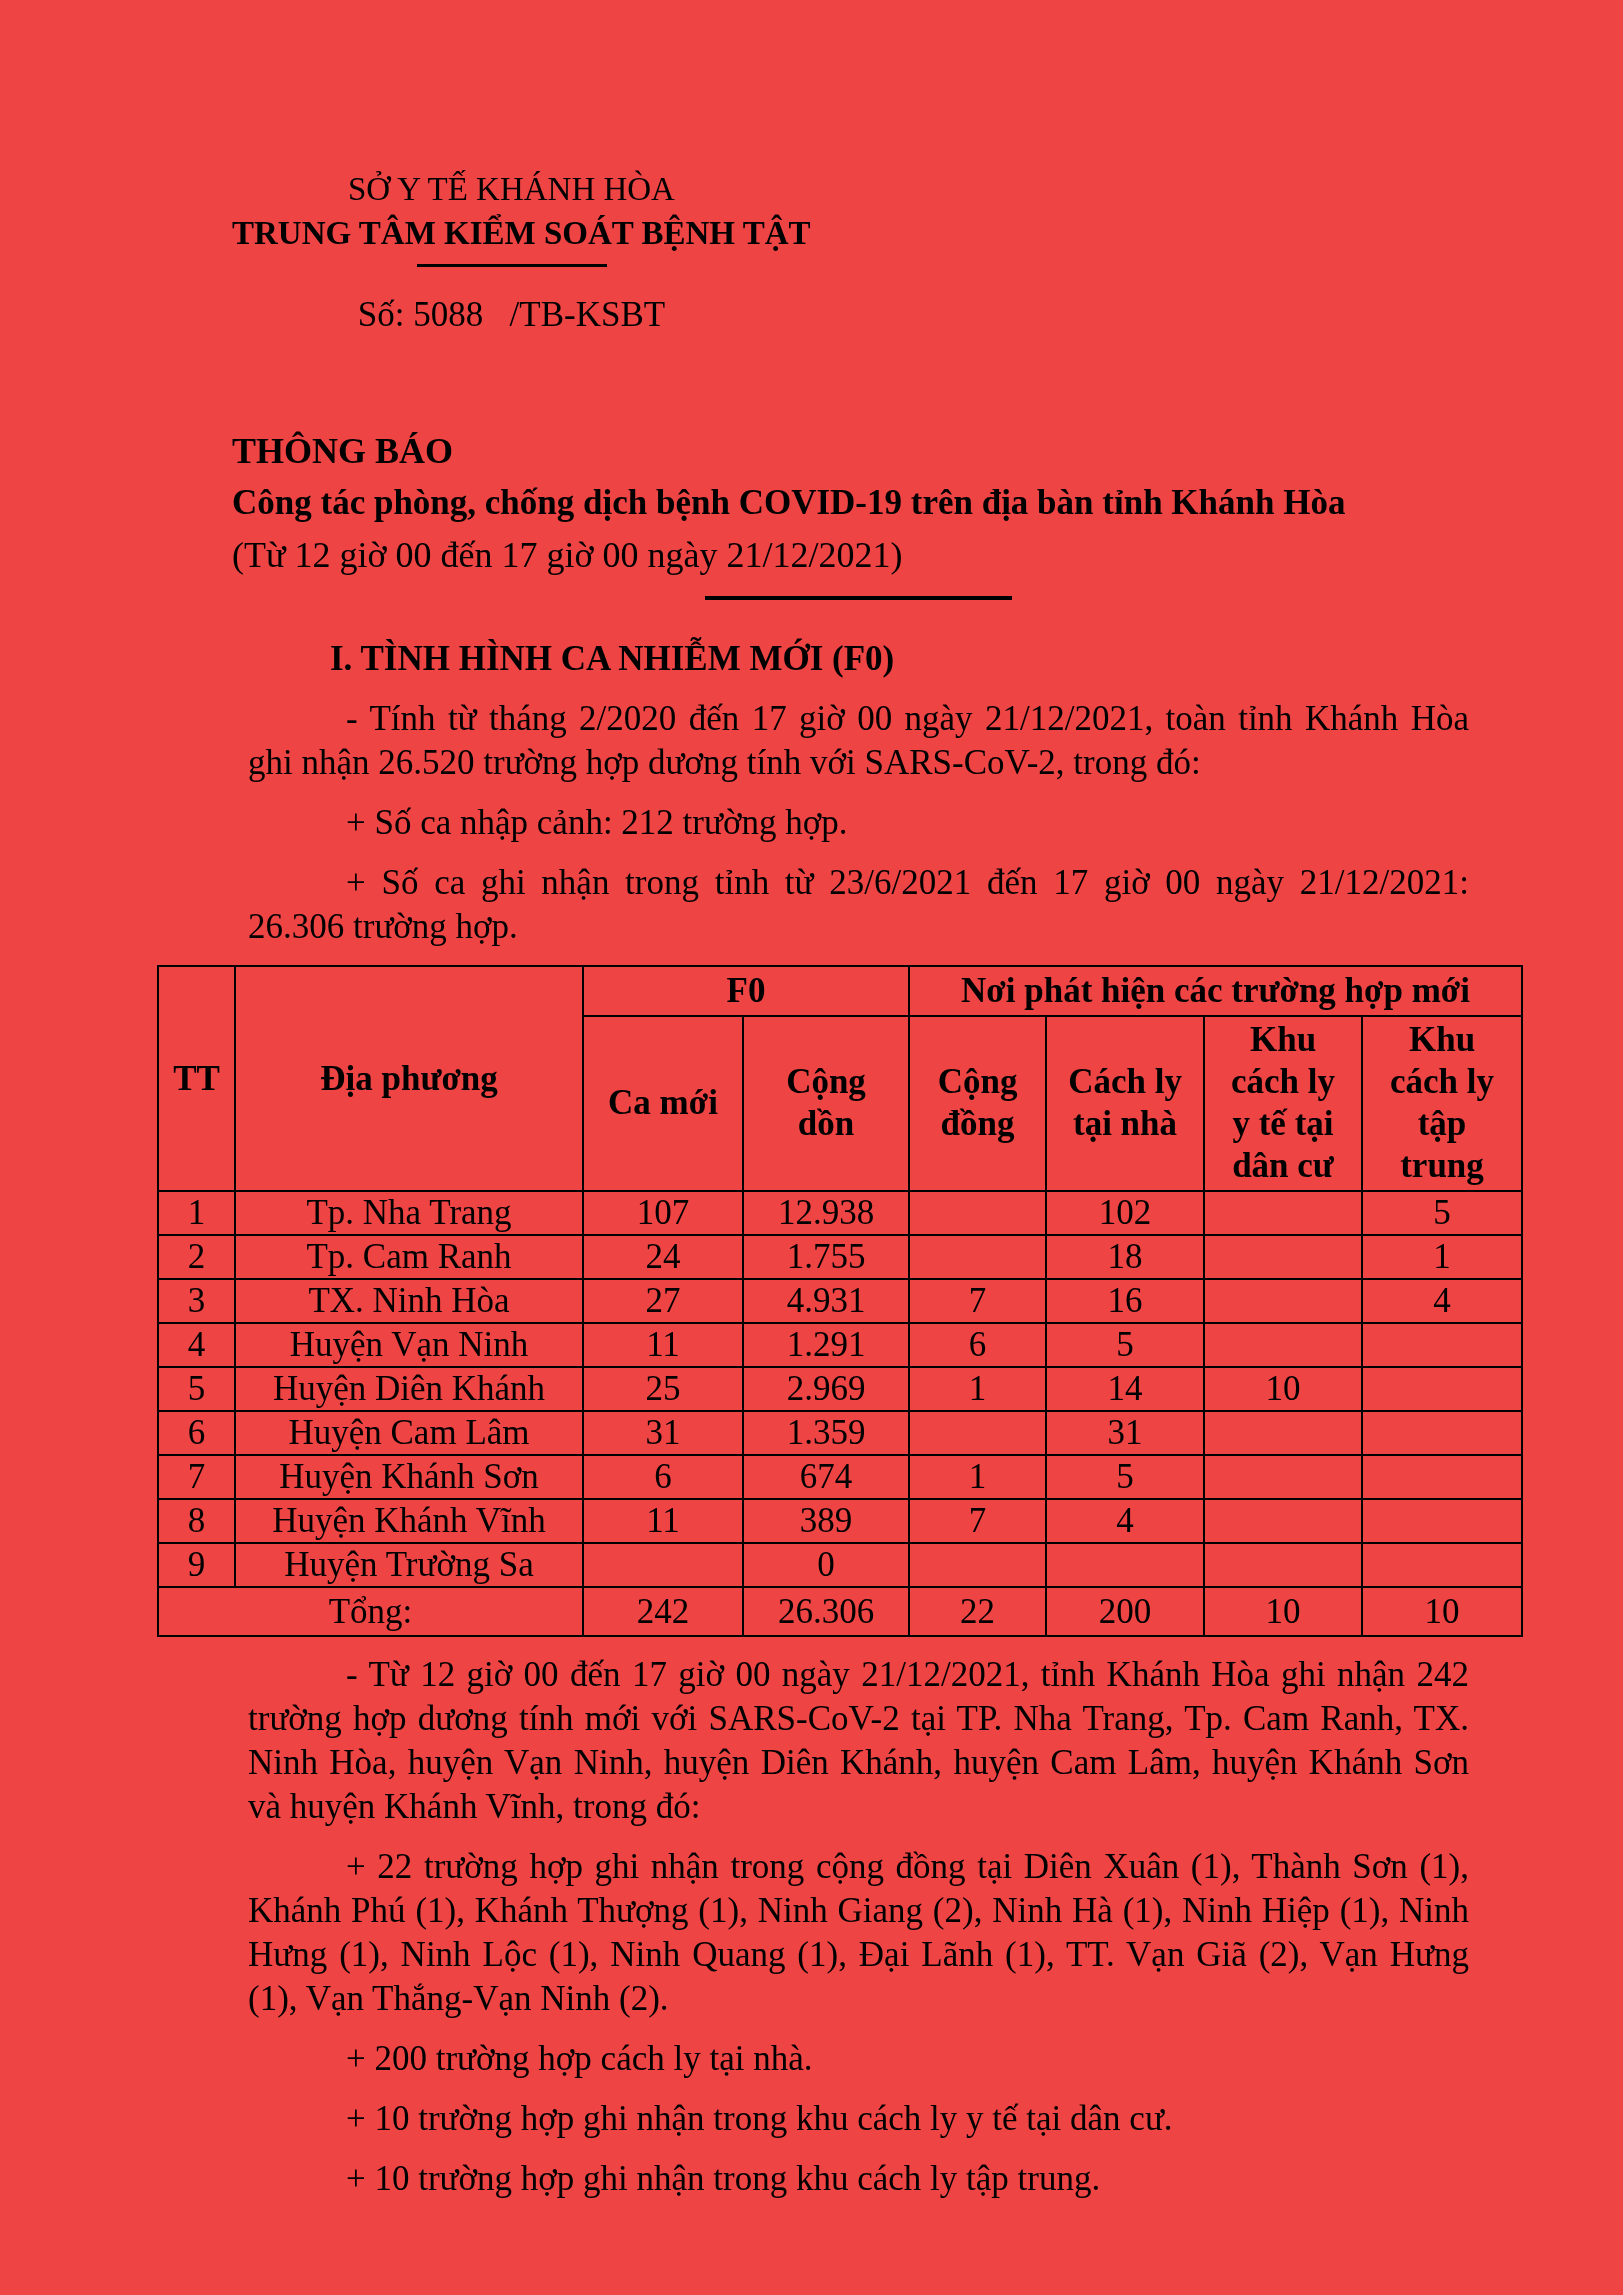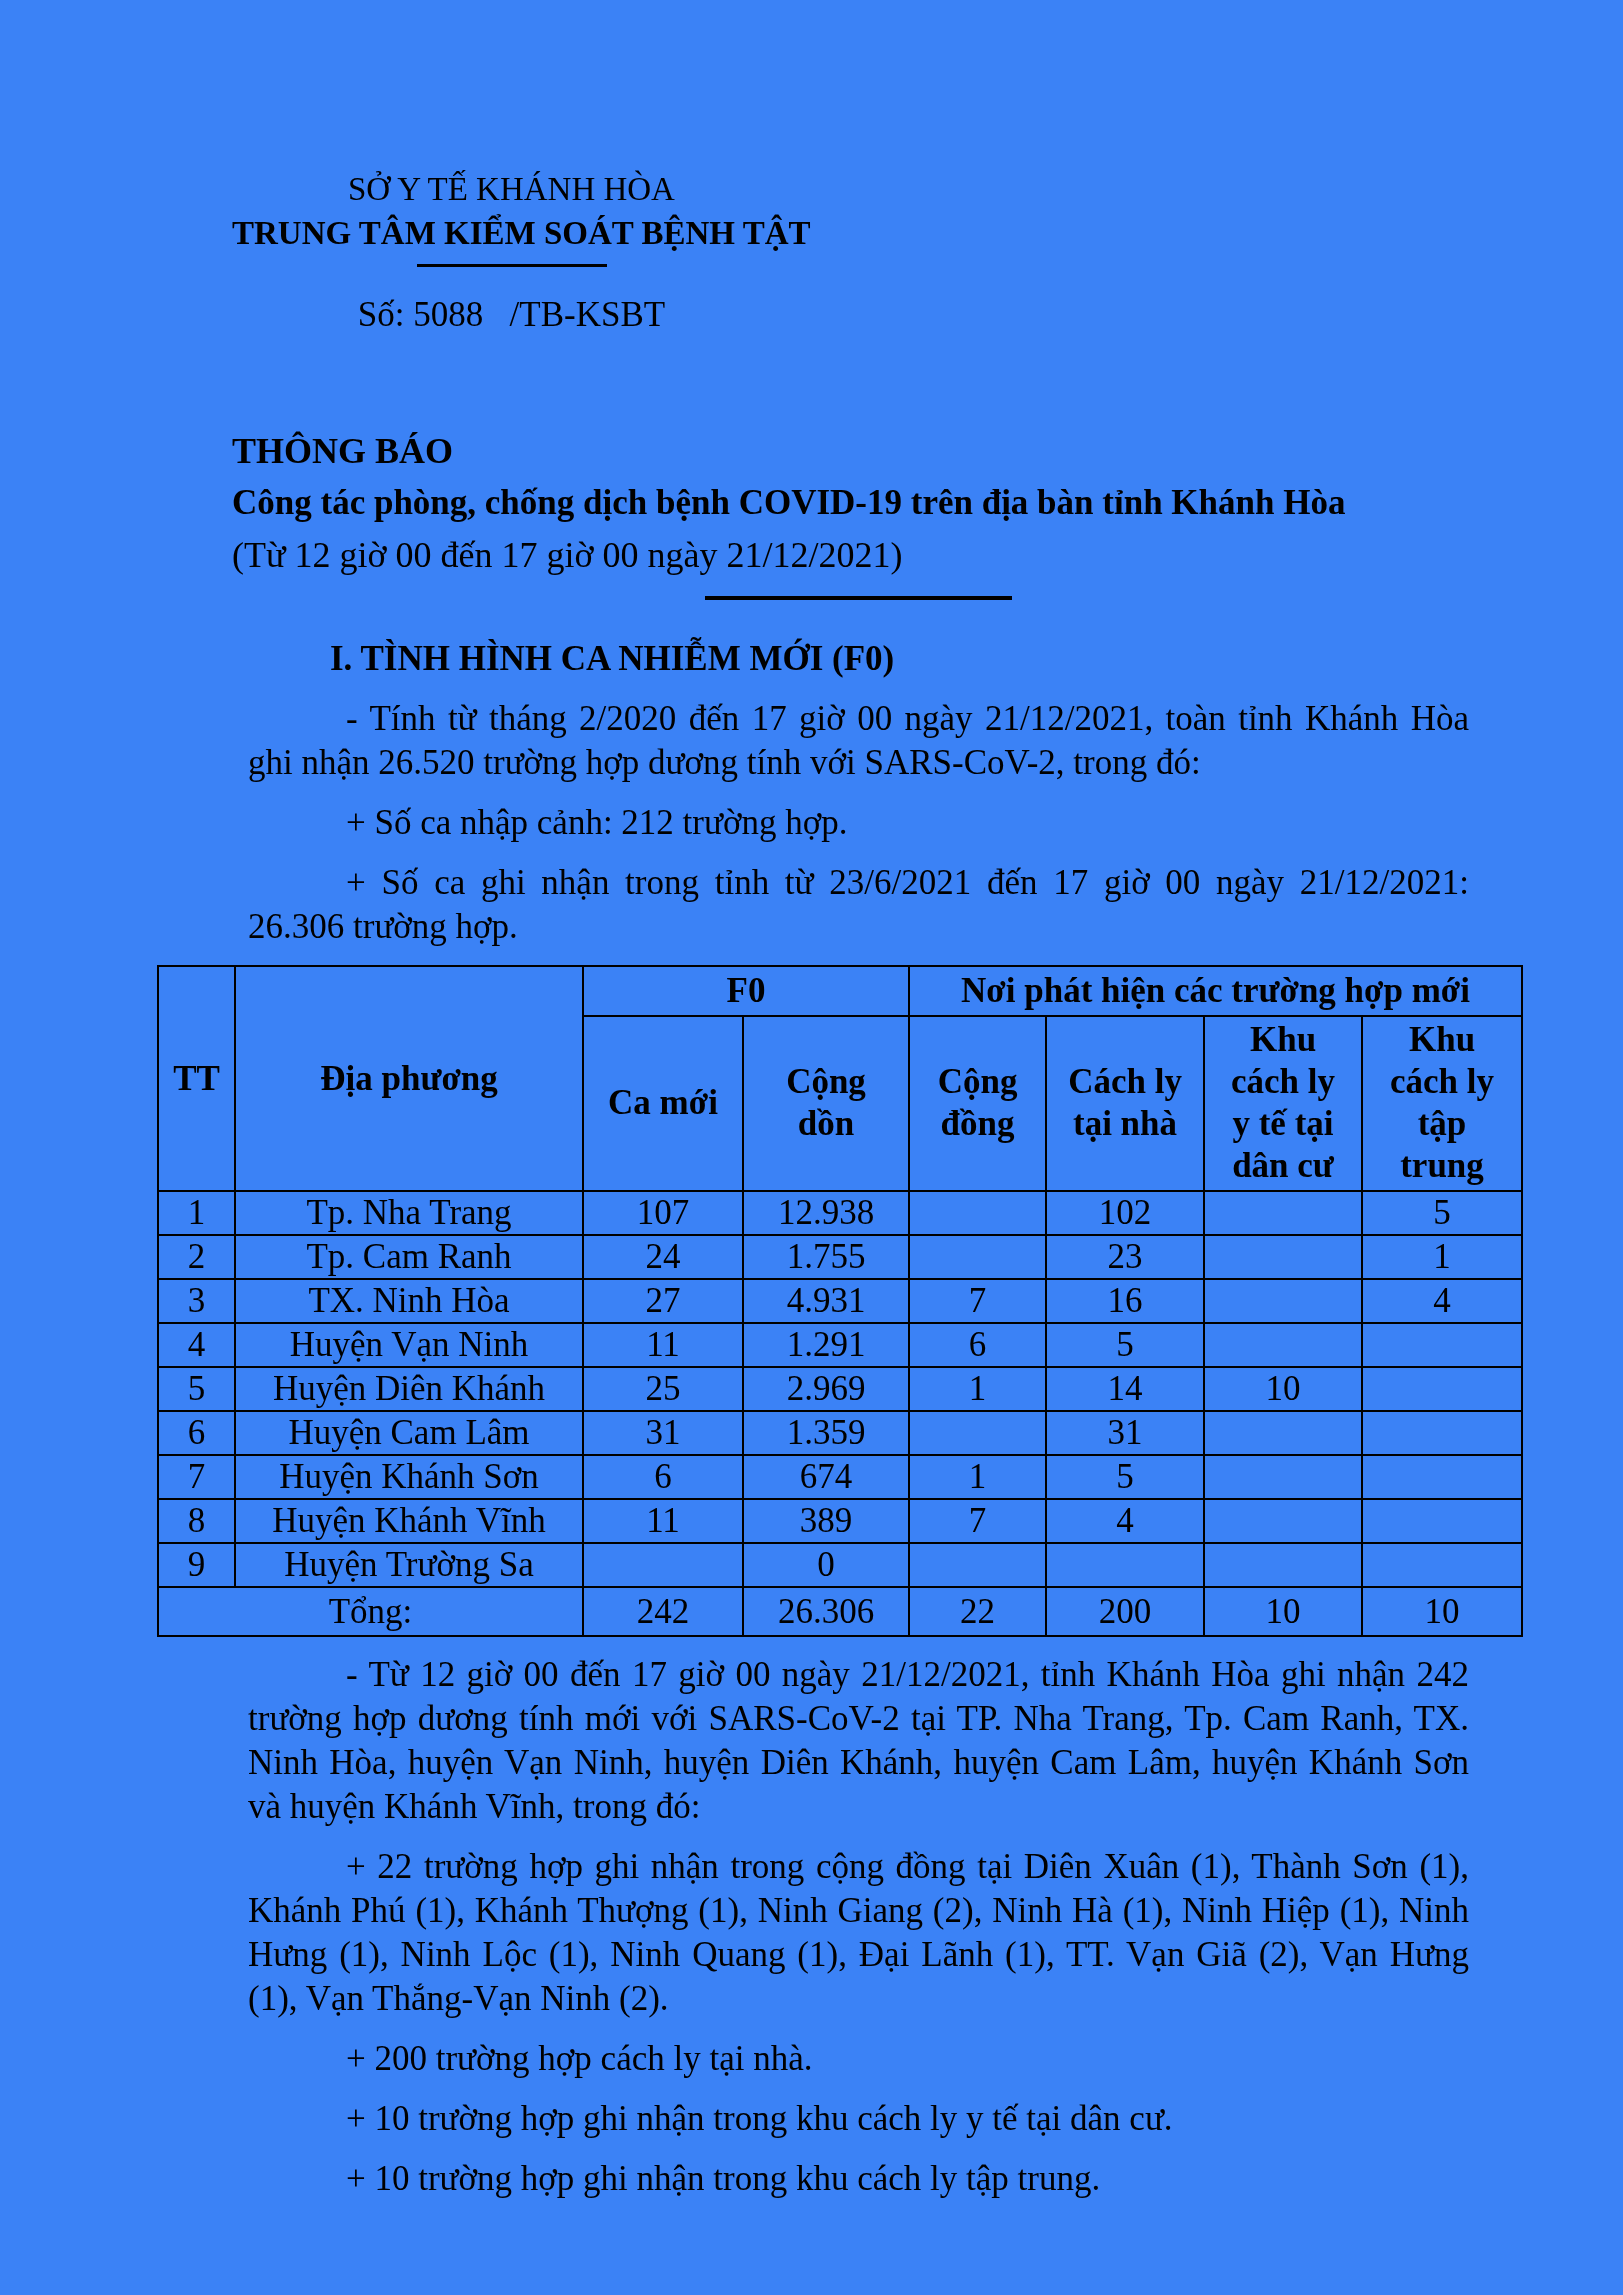--- a/index.html
+++ b/index.html
@@ -1,19 +1,19 @@
 <!DOCTYPE html>
 <html style="font-size:10.5px"><head>
 <meta charset="utf-8">
 <style>
   html,body { margin:0; padding:0; background:#e8e8e8; }
   .page {
     position:relative;
     width:1623px; height:2295px;
-    background:#3b82f6;
+    background:#ef4444;
     font-family:"Liberation Serif", serif;
     font-size:35px; line-height:44px; color:#000;
     margin:0 auto; overflow:hidden;
   }
   .content {
     position:absolute; left:232px; top:167px;
     width:1253px;
   }
 
   
@@ -140,21 +140,21 @@
         <td>102</td>
         <td></td>
         <td>5</td>
       </tr>
       <tr>
         <td>2</td>
         <td class="loc">Tp. Cam Ranh</td>
         <td>24</td>
         <td>1.755</td>
         <td></td>
-        <td>23</td>
+        <td>18</td>
         <td></td>
         <td>1</td>
       </tr>
       <tr>
         <td>3</td>
         <td class="loc">TX. Ninh Hòa</td>
         <td>27</td>
         <td>4.931</td>
         <td>7</td>
         <td>16</td>

